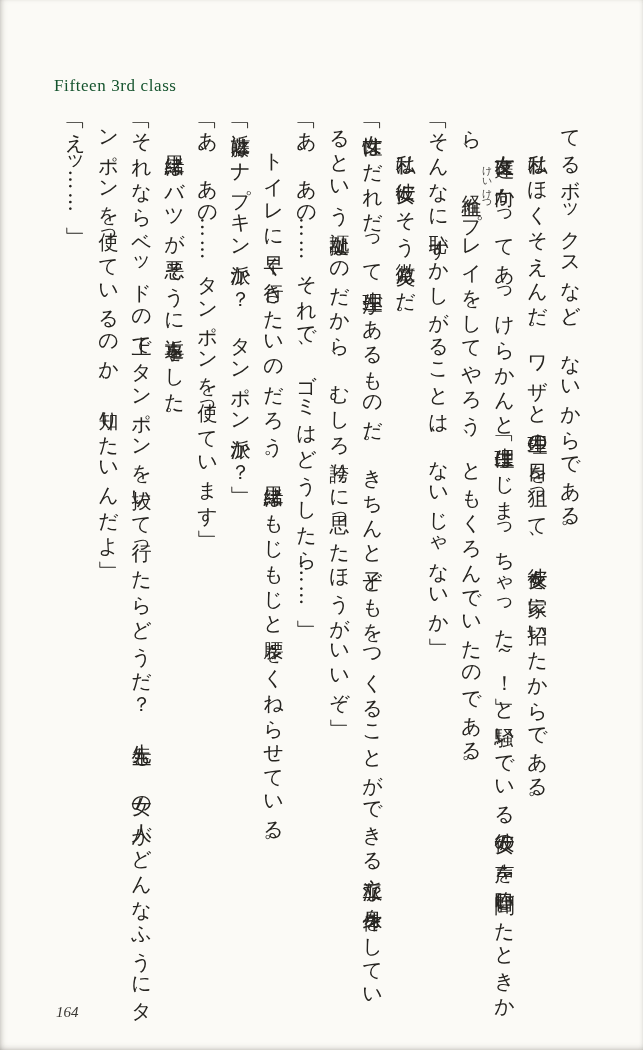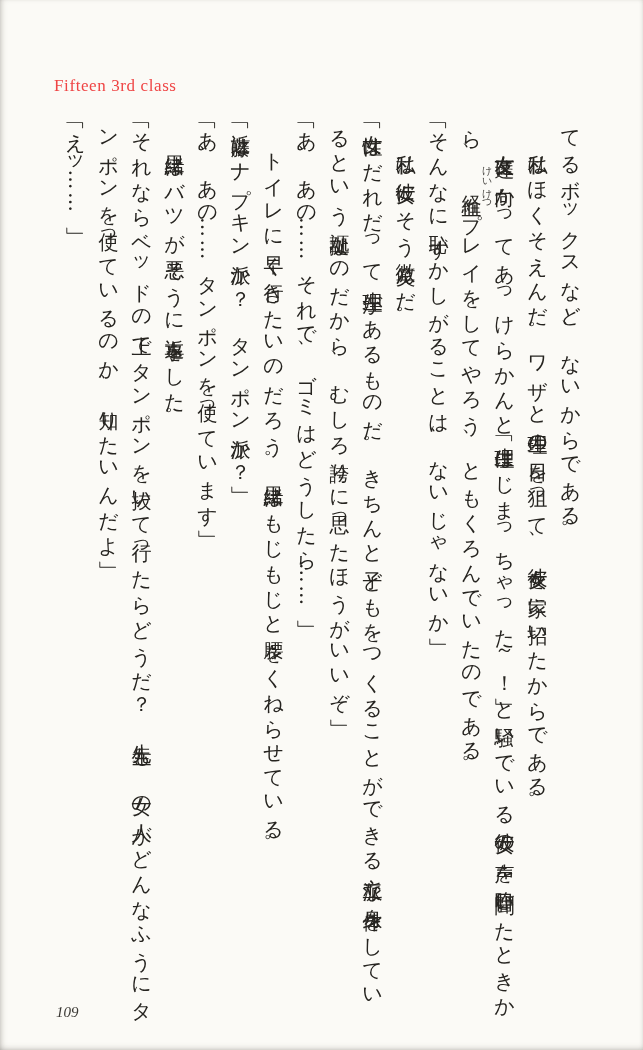--- a/index.html
+++ b/index.html
@@ -17,21 +17,21 @@
     position:absolute;inset:0;
     box-shadow:
       inset 4px 0 7px -4px rgba(60,55,50,.35),
       inset 0 -4px 7px -4px rgba(60,55,50,.30),
       inset -2px 0 4px -2px rgba(60,55,50,.12);
   }
   .running-header{
     position:absolute;left:54px;top:76px;
     font-family:"Liberation Serif", serif;
     font-size:17px;letter-spacing:.6px;
-    color:#ef4444;
+    color:#14532d;
     text-align:center;
   }
   .page-number{
     position:absolute;left:56px;top:1004px;
     font-family:"Liberation Serif", serif;
     font-style:italic;
     font-size:15px;color:#3a3834;
   }
   .vtext{
     position:absolute;top:116px;right:56px;
@@ -69,14 +69,14 @@
       <p>「女性はだれだって生理があるものだ。きちんと子どもをつくることができる立派な身体をしているという証拠なのだから、むしろ誇りに思ったほうがいいぞ」</p>
       <p>「あ、あの……それで、ゴミはどうしたら……」</p>
       <p class="indent">トイレに早く行きたいのだろう。里緒はもじもじと腰をくねらせている。</p>
       <p>「近藤はナプキン派か？　タンポン派か？」</p>
       <p>「あ、あの……タンポンを使っています」</p>
       <p class="indent">里緒はバツが悪そうに返事をした。</p>
       <p>「それならベッドの上でタンポンを抜いて行ったらどうだ？　先生も、女の人がどんなふうにタンポンを使っているのか、知りたいんだよ」</p>
       <p>「えッ……」</p>
     </div>
 
-  <div class="page-number">109</div>
+  <div class="page-number">164</div>
 </div>
 
 </body></html>

